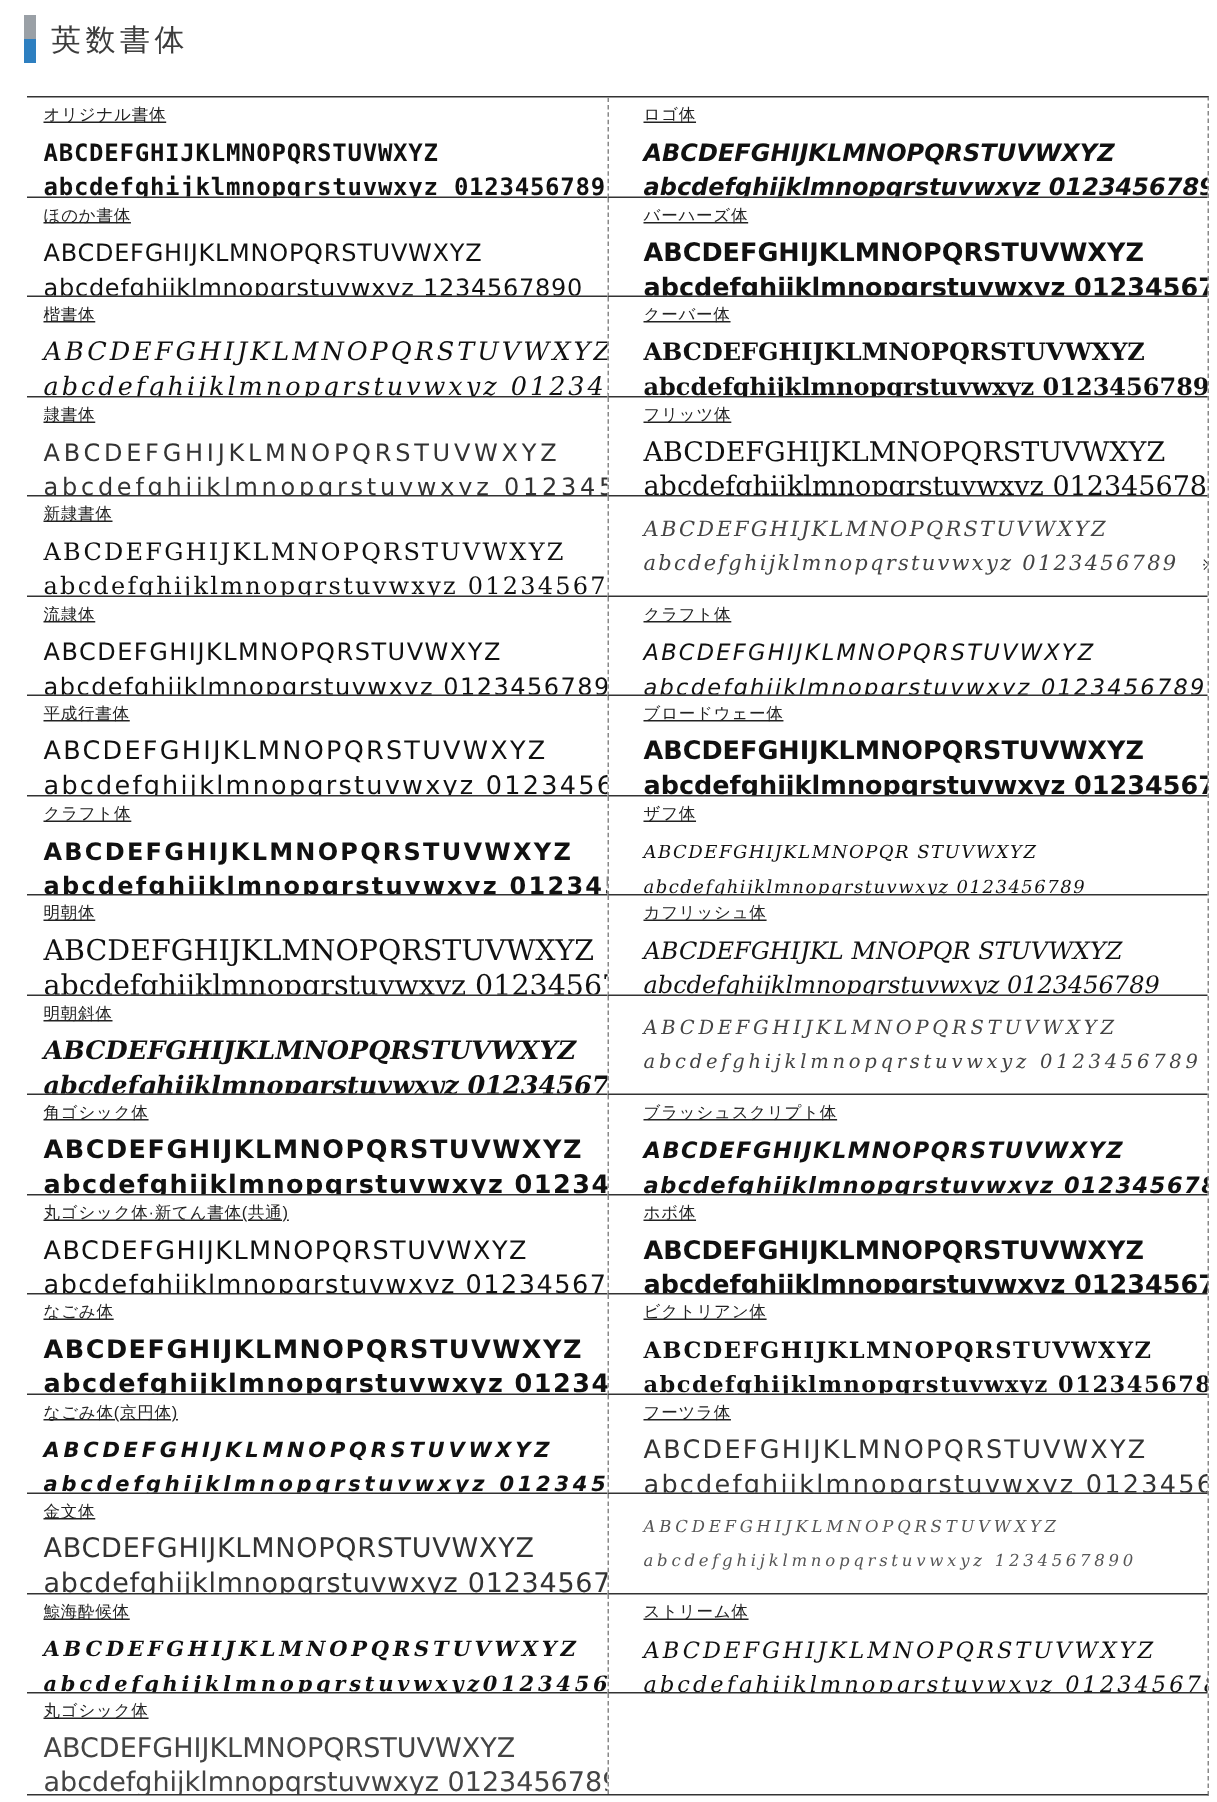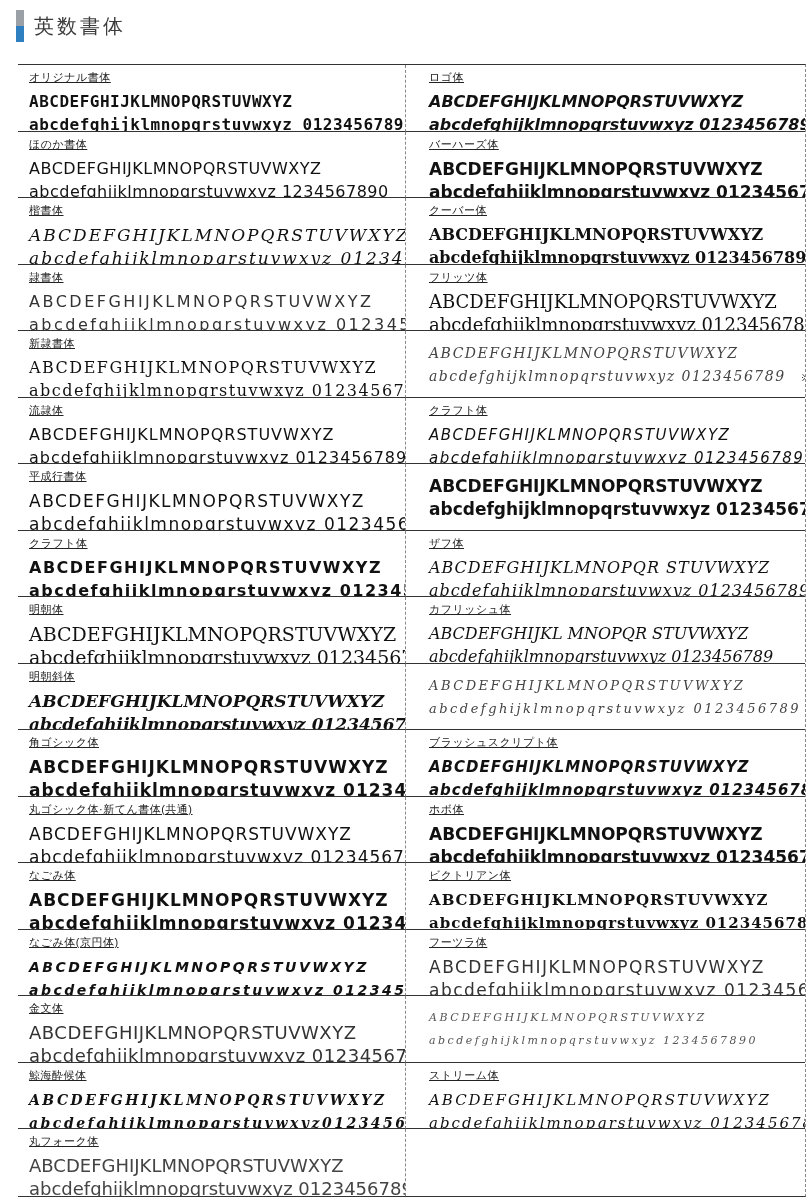--- a/index.html
+++ b/index.html
@@ -46,21 +46,21 @@
   .fs-kinbun   { font-family:"DejaVu Sans",sans-serif; font-size:18px; letter-spacing:0.5px; color:#333; }
   .fs-geikai   { font-family:"DejaVu Serif",serif; font-weight:bold; font-style:italic; font-size:14px; letter-spacing:2.5px; }
   .fs-fork     { font-family:"DejaVu Sans",sans-serif; font-size:18px; color:#444; }
   .fs-logo     { font-family:"DejaVu Sans",sans-serif; font-weight:bold; font-style:italic; font-size:16px; }
   .fs-bauhaus  { font-family:"DejaVu Sans",sans-serif; font-weight:bold; font-size:17px; }
   .fs-cooper   { font-family:"DejaVu Serif",serif; font-weight:bold; font-size:16px; }
   .fs-fritz    { font-family:"DejaVu Serif",serif; font-size:18px; }
   .fs-muller   { font-family:"DejaVu Serif",serif; font-style:italic; font-size:14px; letter-spacing:1.5px; color:#444; }
   .fs-dragon   { font-family:"DejaVu Sans",sans-serif; font-style:italic; font-size:15px; letter-spacing:1.5px; }
   .fs-broadway { font-family:"DejaVu Sans",sans-serif; font-weight:bold; font-size:17px; }
-  .fs-zapf     { font-family:"DejaVu Serif",serif; font-style:italic; font-size:16px; letter-spacing:1px; }
+  .fs-zapf     { font-family:"DejaVu Serif",serif; font-style:italic; font-size:12px; letter-spacing:1px; }
   .fs-caflisch { font-family:"DejaVu Serif",serif; font-style:italic; font-size:16px; }
   .fs-tiranti  { font-family:"DejaVu Serif",serif; font-style:italic; font-size:13px; letter-spacing:2.5px; color:#444; }
   .fs-brush    { font-family:"DejaVu Sans",sans-serif; font-weight:bold; font-style:italic; font-size:15px; letter-spacing:1px; }
   .fs-hobo     { font-family:"DejaVu Sans",sans-serif; font-weight:bold; font-size:17px; }
   .fs-victorian{ font-family:"DejaVu Serif",serif; font-weight:bold; font-size:15px; letter-spacing:1px; }
   .fs-futura   { font-family:"DejaVu Sans",sans-serif; font-size:17px; letter-spacing:1.5px; color:#333; }
   .fs-mame     { font-family:"DejaVu Serif",serif; font-style:italic; font-size:11px; letter-spacing:2.5px; color:#555; }
   .fs-stream   { font-family:"DejaVu Serif",serif; font-style:italic; font-size:15px; letter-spacing:2px; }
 </style>
 </head>
@@ -131,20 +131,21 @@
         <div class="cell-name">クラフト体</div>
         <div class="cell-upper fs-dragon">ABCDEFGHIJKLMNOPQRSTUVWXYZ</div>
         <div class="cell-lower fs-dragon">abcdefghijklmnopqrstuvwxyz 0123456789</div>
       </div>
       <div class="cell col0">
         <div class="cell-name">平成行書体</div>
         <div class="cell-upper fs-gyosho">ABCDEFGHIJKLMNOPQRSTUVWXYZ</div>
         <div class="cell-lower fs-gyosho">abcdefghijklmnopqrstuvwxyz 0123456789</div>
       </div>
       <div class="cell col1">
+        <div class="cell-name">ブロードウェー体</div>
         <div class="cell-upper fs-broadway">ABCDEFGHIJKLMNOPQRSTUVWXYZ</div>
         <div class="cell-lower fs-broadway">abcdefghijklmnopqrstuvwxyz 0123456789</div>
       </div>
       <div class="cell col0">
         <div class="cell-name">クラフト体</div>
         <div class="cell-upper fs-craft">ABCDEFGHIJKLMNOPQRSTUVWXYZ</div>
         <div class="cell-lower fs-craft">abcdefghijklmnopqrstuvwxyz 0123456789</div>
       </div>
       <div class="cell col1">
         <div class="cell-name">ザフ体</div>
@@ -223,19 +224,19 @@
         <div class="cell-name">鯨海酔候体</div>
         <div class="cell-upper fs-geikai">ABCDEFGHIJKLMNOPQRSTUVWXYZ</div>
         <div class="cell-lower fs-geikai">abcdefghijklmnopqrstuvwxyz0123456789</div>
       </div>
       <div class="cell col1">
         <div class="cell-name">ストリーム体</div>
         <div class="cell-upper fs-stream">ABCDEFGHIJKLMNOPQRSTUVWXYZ</div>
         <div class="cell-lower fs-stream">abcdefghijklmnopqrstuvwxyz 0123456789</div>
       </div>
       <div class="cell col0 last-row">
-        <div class="cell-name">丸フォーク体</div>
+        <div class="cell-name">丸ゴシック体</div>
         <div class="cell-upper fs-fork">ABCDEFGHIJKLMNOPQRSTUVWXYZ</div>
         <div class="cell-lower fs-fork">abcdefghijklmnopqrstuvwxyz 0123456789</div>
       </div>
       <div class="cell col1 last-row"></div>
     </div>
 </div>
 
 </body></html>

